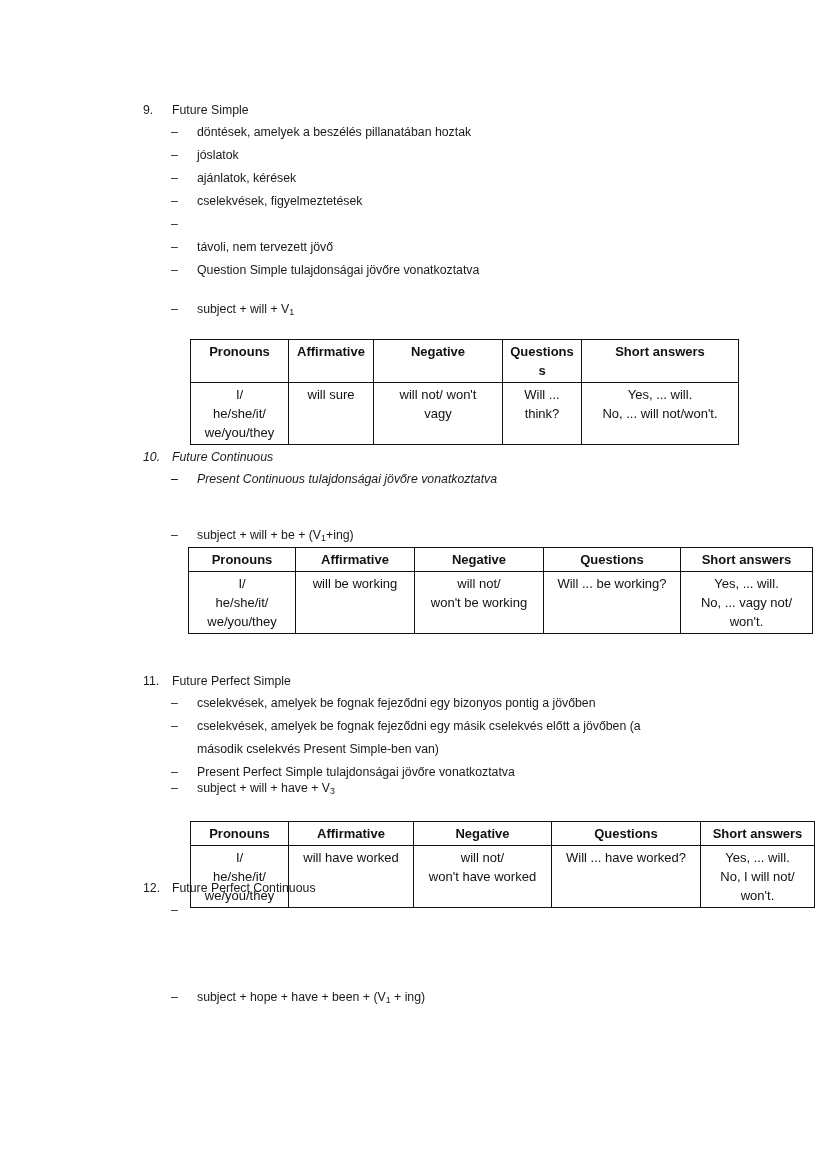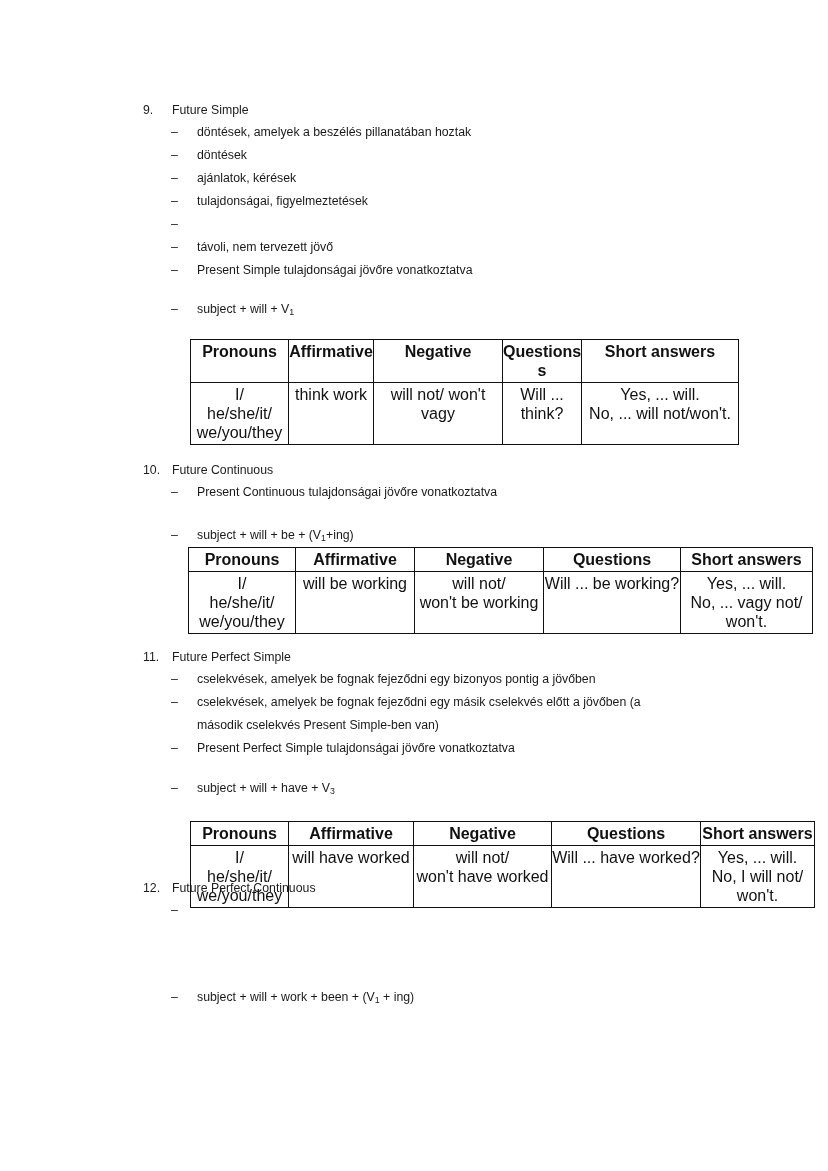--- a/index.html
+++ b/index.html
@@ -72,21 +72,21 @@
   sub {
     font-size: 0.72em;
     vertical-align: -0.22em;
   }
 
   
   table.grid {
     position: absolute;
     border-collapse: collapse;
     table-layout: fixed;
-    font-size: 16px;
+    font-size: 13px;
     color: #111111;
   }
   table.grid th,
   table.grid td {
     border: 1.1px solid #111111;
     padding: 0;
     text-align: center;
     vertical-align: top;
     line-height: 19px;
   }
@@ -112,40 +112,40 @@
       <span class="sec-num">9.</span>
       <span class="sec-title">Future Simple</span>
     </div>
     <ul class="bullets">
       <li class="bullet">
         <span class="dash">–</span>
         <span class="btext">döntések, amelyek a beszélés pillanatában hoztak</span>
       </li>
       <li class="bullet">
         <span class="dash">–</span>
-        <span class="btext">döntések</span>
+        <span class="btext">jóslatok</span>
       </li>
       <li class="bullet">
         <span class="dash">–</span>
         <span class="btext">ajánlatok, kérések</span>
       </li>
       <li class="bullet">
         <span class="dash">–</span>
-        <span class="btext">tulajdonságai, figyelmeztetések</span>
+        <span class="btext">cselekvések, figyelmeztetések</span>
       </li>
       <li class="bullet">
         <span class="dash">–</span>
       </li>
       <li class="bullet">
         <span class="dash">–</span>
         <span class="btext">távoli, nem tervezett jövő</span>
       </li>
       <li class="bullet">
         <span class="dash">–</span>
-        <span class="btext">Present Simple tulajdonságai jövőre vonatkoztatva</span>
+        <span class="btext">Question Simple tulajdonságai jövőre vonatkoztatva</span>
       </li>
     </ul>
   </div>
 
   <div class="section" style="top:298px;">
     <div class="bullet formula">
       <span class="dash">–</span>
       <span class="btext"><span>subject + will + V</span><sub>1</sub><span></span></span>
     </div>
   </div>
@@ -171,39 +171,39 @@
       </tr>
     </thead>
     <tbody>
       <tr>
         <td>
           <span class="cellline">I/</span>
           <span class="cellline">he/she/it/</span>
           <span class="cellline">we/you/they</span>
         </td>
         <td>
-          <span class="cellline">think work</span>
+          <span class="cellline">will sure</span>
         </td>
         <td>
           <span class="cellline">will not/ won't</span>
           <span class="cellline">vagy</span>
         </td>
         <td>
           <span class="cellline">Will ...</span>
           <span class="cellline">think?</span>
         </td>
         <td>
           <span class="cellline">Yes, ... will.</span>
           <span class="cellline">No, ... will not/won't.</span>
         </td>
       </tr>
     </tbody>
   </table>
 
-  <div class="section" style="top:459px;">
+  <div class="section" style="top:446px;font-style:italic;">
     <div class="sec-head">
       <span class="sec-num">10.</span>
       <span class="sec-title">Future Continuous</span>
     </div>
     <ul class="bullets">
       <li class="bullet">
         <span class="dash">–</span>
         <span class="btext">Present Continuous tulajdonságai jövőre vonatkoztatva</span>
       </li>
     </ul>
@@ -252,21 +252,21 @@
         </td>
         <td>
           <span class="cellline">Yes, ... will.</span>
           <span class="cellline">No, ... vagy not/</span>
           <span class="cellline">won't.</span>
         </td>
       </tr>
     </tbody>
   </table>
 
-  <div class="section" style="top:646px;">
+  <div class="section" style="top:670px;">
     <div class="sec-head">
       <span class="sec-num">11.</span>
       <span class="sec-title">Future Perfect Simple</span>
     </div>
     <ul class="bullets">
       <li class="bullet">
         <span class="dash">–</span>
         <span class="btext">cselekvések, amelyek be fognak fejeződni egy bizonyos pontig a jövőben</span>
       </li>
       <li class="bullet wrap">
@@ -338,17 +338,17 @@
     <ul class="bullets">
       <li class="bullet">
         <span class="dash">–</span>
       </li>
     </ul>
   </div>
 
   <div class="section" style="top:986px;">
     <div class="bullet formula">
       <span class="dash">–</span>
-      <span class="btext"><span>subject + will + work + been + (V</span><sub>1</sub><span> + ing)</span></span>
+      <span class="btext"><span>subject + hope + have + been + (V</span><sub>1</sub><span> + ing)</span></span>
     </div>
   </div>
 
 </div>
 
 </body></html>

